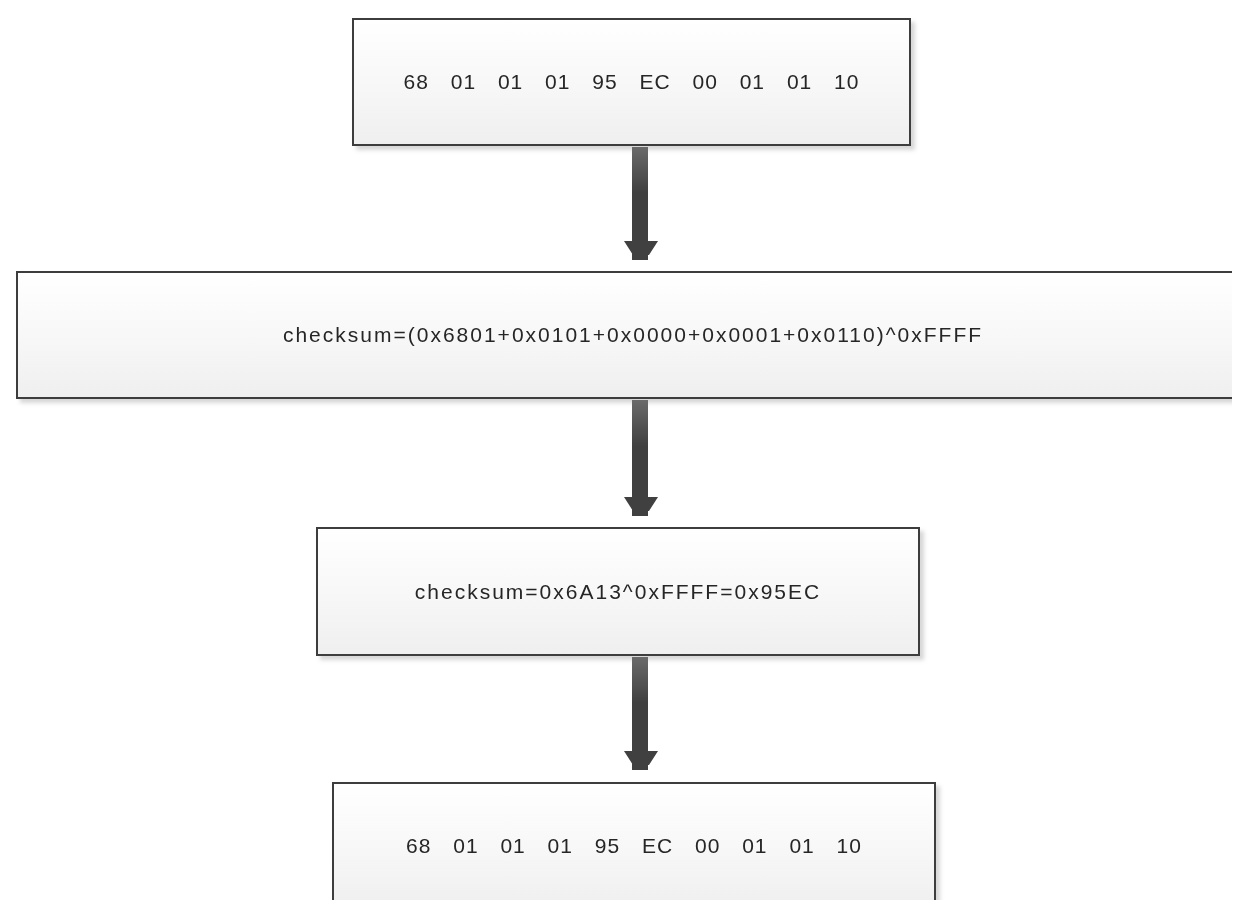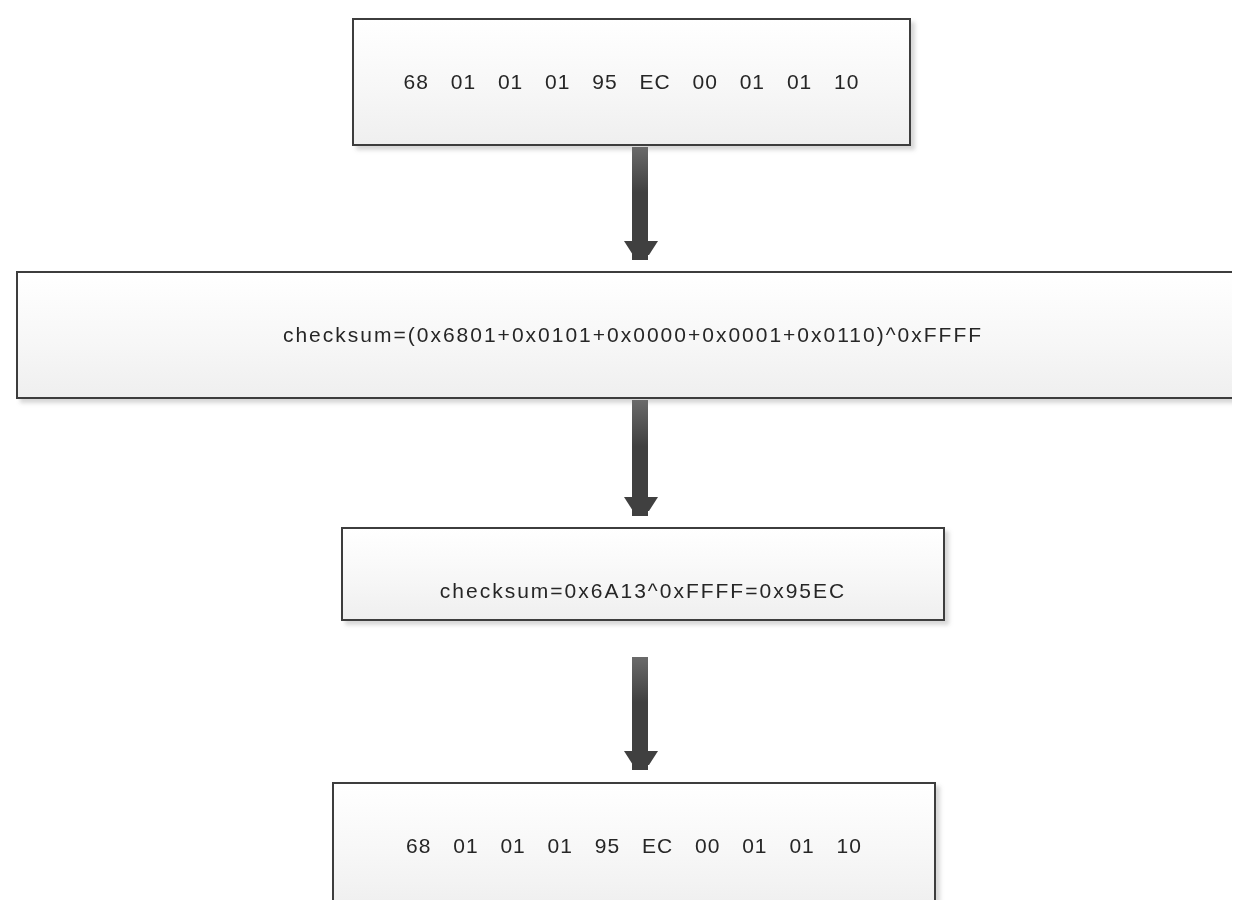--- a/index.html
+++ b/index.html
@@ -39,21 +39,21 @@
   }
   .hex {
     letter-spacing: 1px;
     word-spacing: 15px;
   }
   .formula {
     letter-spacing: 2px;
   }
   .node1 { left: 336px; top: 2px;   width: 559px;  height: 128px; }
   .node2 { left: 0px;   top: 255px; width: 1234px; height: 128px; text-align: right; }
-  .node3 { left: 325px; top: 511px; width: 604px;  height: 94px; align-items: flex-end; }
+  .node3 { left: 300px; top: 511px; width: 604px;  height: 129px; }
   .node4 { left: 316px; top: 766px; width: 604px;  height: 128px; }
 
   .arrow {
     position: absolute;
     width: 20px;
     left: 607px;
   }
   .arrow1 { top: 131px; height: 124px; }
   .arrow2 { top: 384px; height: 127px; }
   .arrow3 { top: 641px; height: 124px; }

